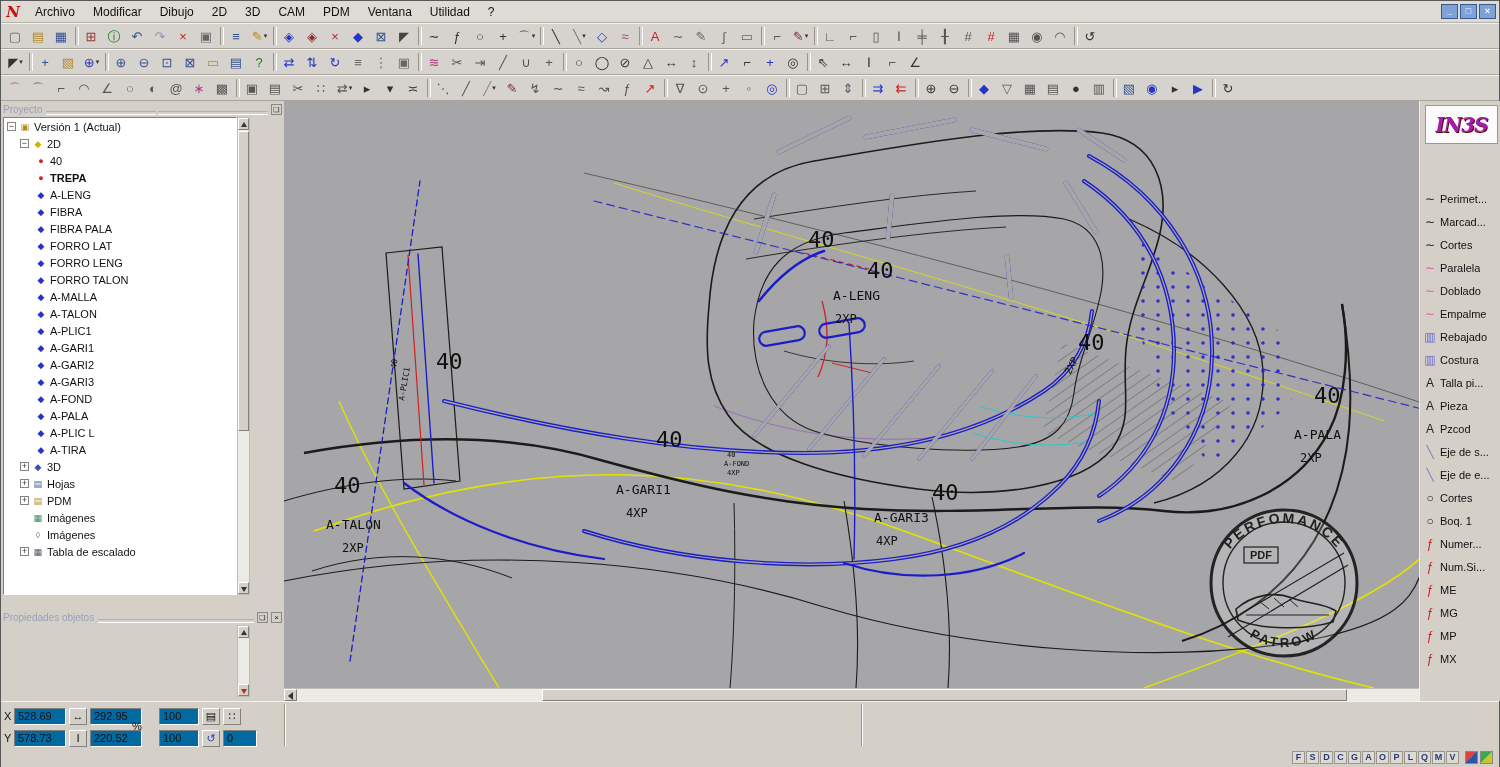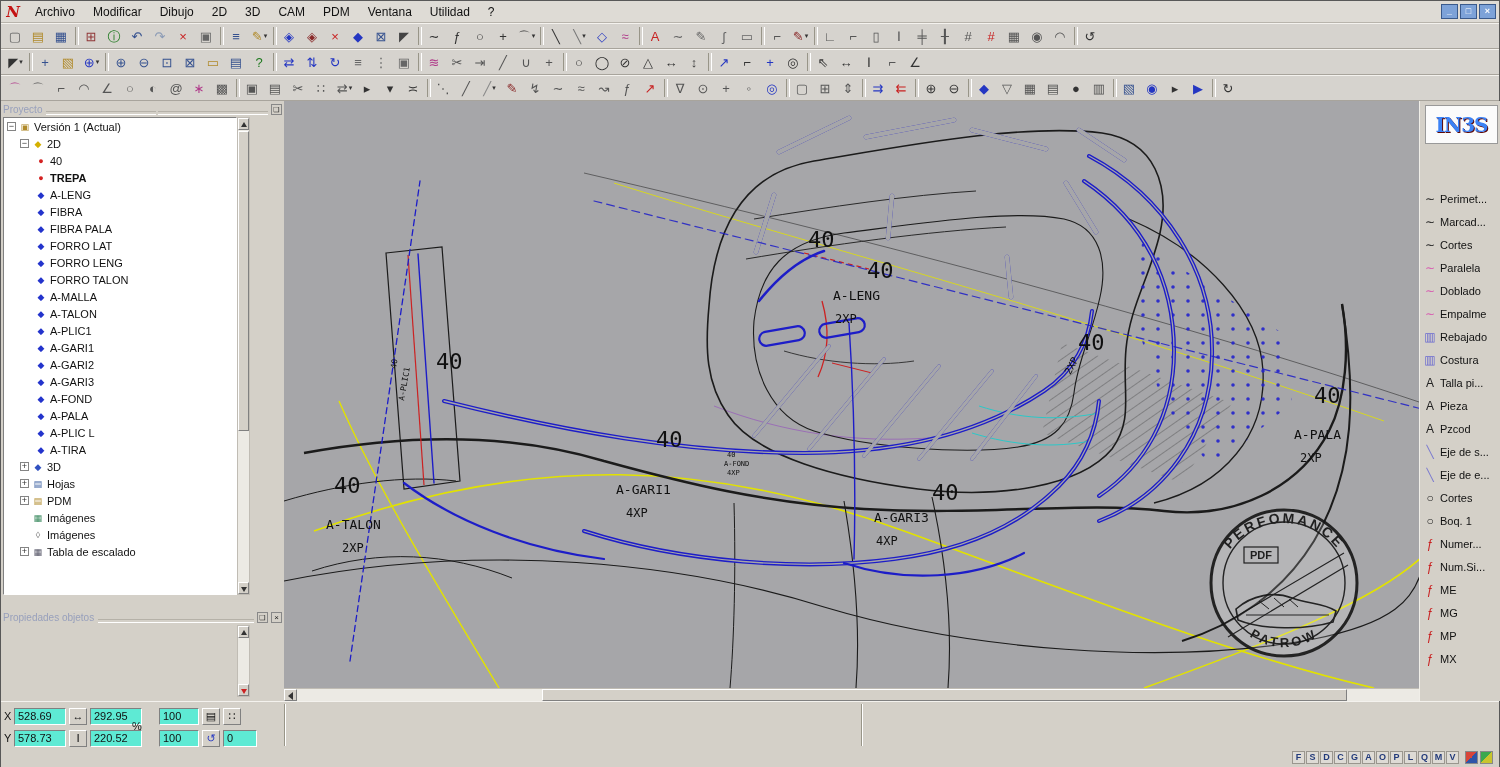--- a/index.html
+++ b/index.html
@@ -69,32 +69,32 @@
   
   .props{position:absolute;left:0;top:508px;width:283px;height:92px;}
   .pbody{position:absolute;left:2px;top:16px;width:234px;height:72px;background:#d4d0c8;border:1px solid;border-color:#808080 #fff #fff #808080;font-size:11px;}
   .prow{height:17px;display:flex;align-items:center;padding-left:3px;border-bottom:1px solid #c4c0b8;background:#d4d0c8;}
   .prow .exp{margin-right:5px;}
   .pfield{flex:1;height:15px;margin:1px 2px;background:#cac6be;border:1px solid;border-color:#808080 #fff #fff #808080;color:#6a6a6a;font-size:11px;padding:0 3px;line-height:13px;}
   .pmore{width:16px;height:14px;border:1px solid;border-color:#fff #808080 #808080 #fff;background:#d4d0c8;text-align:center;font-size:9px;line-height:12px;}
 
   
   .logo{position:absolute;left:5px;top:4px;width:73px;height:39px;background:#fbfbfb;border:1px solid #999;display:flex;align-items:center;justify-content:center;}
-  .logo span{font-family:"DejaVu Serif",serif;font-weight:bold;font-size:20px;color:#3b82f6;text-shadow:1px 1px 0 #5c0808;letter-spacing:-1px;}
+  .logo span{font-family:"DejaVu Serif",serif;font-style:italic;font-weight:bold;font-size:20px;color:#a21caf;text-shadow:1px 1px 0 #5c0808;letter-spacing:-1px;}
   .rtools{position:absolute;left:2px;top:86px;width:80px;}
   .rtool{height:23px;display:flex;align-items:center;cursor:default;}
   .rticon{font-style:normal;width:16px;text-align:center;font-size:12px;margin-right:2px;}
   .rtlabel{font-size:11px;color:#111;white-space:nowrap;overflow:hidden;}
 
   
   .status{position:absolute;left:0;top:700px;width:100%;height:66px;background:#d4d0c8;border-top:1px solid #f4f2ee;}
   .coord{position:absolute;left:3px;top:4px;width:278px;font-size:11px;color:#111;}
   .crow{height:20px;display:flex;align-items:center;margin-bottom:2px;}
   .clabel{width:10px;font-size:11px;}
-  .cfield{height:17px;background:#5eead4;border:1px solid;border-color:#808080 #fff #fff #808080;padding:1px 3px;font-size:11px;margin-right:3px;text-align:left;}
+  .cfield{height:17px;background:#0369a1;border:1px solid;border-color:#808080 #fff #fff #808080;padding:1px 3px;font-size:11px;margin-right:3px;text-align:left;}
   .w52{width:52px;} .w40{width:40px;} .w34{width:34px;}
   .cicon{width:18px;height:17px;border:1px solid;border-color:#fff #808080 #808080 #fff;background:#d4d0c8;text-align:center;font-size:11px;line-height:15px;margin-right:3px;font-style:normal;}
   .pct{position:absolute;left:128px;top:14px;font-size:11px;}
   .statdiv{position:absolute;top:2px;width:2px;height:42px;border-left:1px solid #989588;border-right:1px solid #fff;}
   .snaps{position:absolute;right:40px;bottom:3px;display:flex;gap:1px;}
   .snapbox{width:13px;height:13px;border:1px solid #9a968e;background:#dedbd5;color:#223a7a;font-size:9px;font-weight:bold;text-align:center;line-height:11px;}
   .statflags{position:absolute;right:6px;bottom:3px;display:flex;gap:2px;}
   .flag{width:13px;height:13px;border:1px solid #888;}
   .flag.a{background:linear-gradient(135deg,#d8453a 50%,#2e54a8 50%);}
   .flag.b{background:linear-gradient(135deg,#3aa84e 50%,#c8c42e 50%);}

